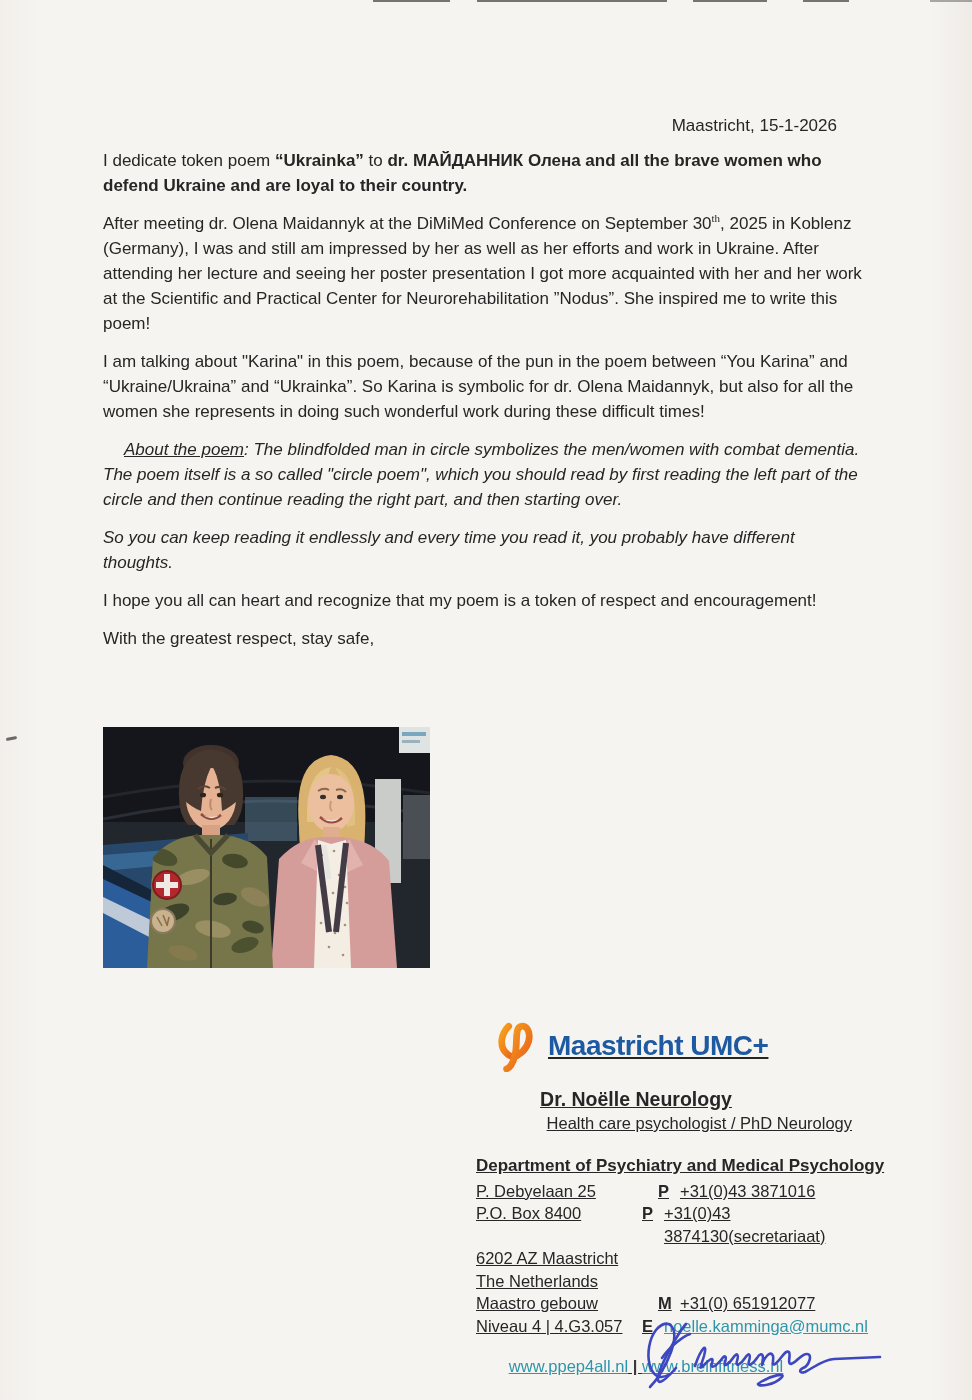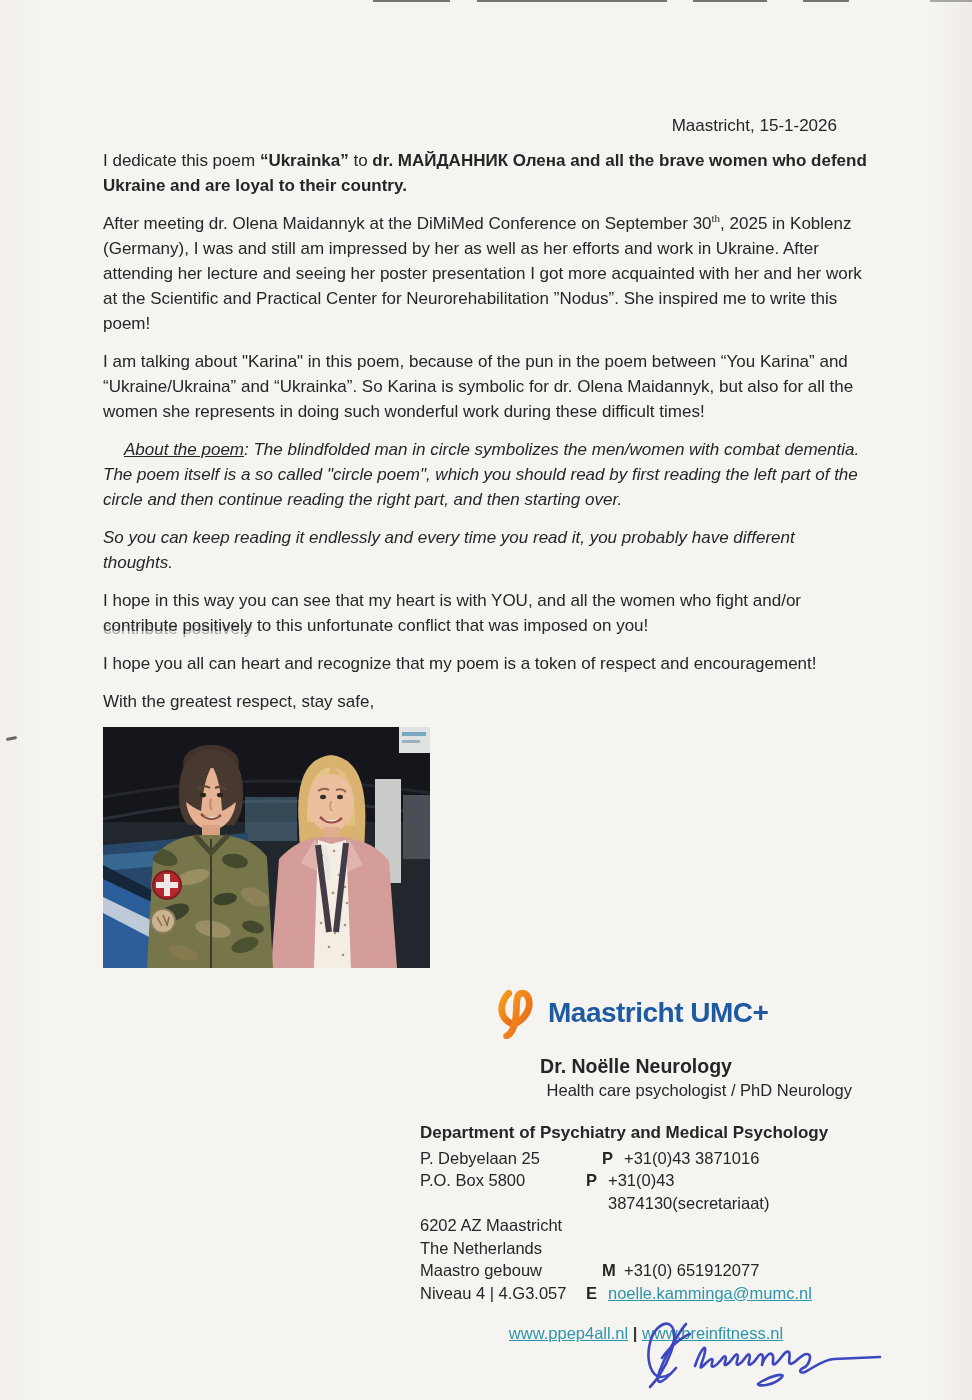--- a/index.html
+++ b/index.html
@@ -16,26 +16,26 @@
   .date{position:absolute;top:116px;right:135px;font-size:17px;}
   .body-text{position:absolute;left:103px;top:148px;width:765px;font-size:17px;line-height:25px;}
   .body-text p{margin:0 0 13px 0;}
   b{font-weight:bold;}
   .it{font-style:italic;}
   .ul{text-decoration:underline;margin-left:21px;}
   sup{font-size:11px;line-height:0;font-family:Liberation Serif, serif;}
   .smear{text-shadow:0 2.5px 0 rgba(45,45,45,.4);}
   .photo{position:absolute;left:103px;top:727px;width:327px;height:241px;}
   .photo svg{display:block;}
-  .sig-card{position:absolute;left:420px;top:985px;width:470px;}
+  .sig-card{position:absolute;left:420px;top:1018px;width:470px;text-decoration:underline;}
   .logo-row{display:flex;align-items:center;margin-left:76px;height:56px;}
   .logo-text{font-size:28px;font-weight:bold;color:#1d5aa2;margin-left:10px;letter-spacing:-0.5px;}
   .c-name{width:432px;text-align:center;font-weight:bold;font-size:19.5px;margin-top:14px;}
   .c-role{width:432px;text-align:right;font-size:16.5px;margin-top:3px;}
-  .dept{margin-top:22px;font-size:16.5px;line-height:22.5px;width:420px;}
+  .dept{margin-left:56px;margin-top:22px;font-size:16.5px;line-height:22.5px;width:420px;}
   .dept-h{font-weight:bold;font-size:17px;margin-bottom:2px;}
   .c-row{display:flex;}
   .c-left{width:182px;flex:none;}
   .c-lab{width:22px;flex:none;font-weight:bold;}
   .link{color:#2e95aa;text-decoration:underline;cursor:pointer;}
   .sites{width:452px;text-align:center;margin-top:20px;font-size:16.5px;}
   .sep{color:#3a3a3a;font-weight:bold;}
   .signature{position:absolute;left:640px;top:1308px;width:255px;height:90px;}
 </style>
 </head>
@@ -45,31 +45,30 @@
 <div class="scan-line" style="left:373px;width:77px;"></div>
 <div class="scan-line" style="left:477px;width:190px;"></div>
 <div class="scan-line" style="left:693px;width:74px;"></div>
 <div class="scan-line" style="left:803px;width:46px;"></div>
 <div class="scan-line" style="left:930px;width:42px;opacity:.45;"></div>
 <div class="margin-mark"></div>
 
 <div class="date">Maastricht, 15-1-2026</div>
 
 <div class="body-text">
-  <p><span>I dedicate this poem </span><b>“Ukrainka”</b><span> to </span><b>dr. МАЙДАННИК Олена and all the brave women who defend Ukraine and are loyal to their country.</b></p>
+  <p><span>I dedicate token poem </span><b>“Ukrainka”</b><span> to </span><b>dr. МАЙДАННИК Олена and all the brave women who defend Ukraine and are loyal to their country.</b></p>
 
   <p><span>After meeting dr. Olena Maidannyk at the DiMiMed Conference on September 30</span><sup>th</sup><span>, 2025 in Koblenz (Germany), I was and still am impressed by her as well as her efforts and work in Ukraine. After attending her lecture and seeing her poster presentation I got more acquainted with her and her work at the Scientific and Practical Center for Neurorehabilitation ”Nodus”. She inspired me to write this poem!</span></p>
 
   <p>I am talking about "Karina" in this poem, because of the pun in the poem between “You Karina” and “Ukraine/Ukraina” and “Ukrainka”. So Karina is symbolic for dr. Olena Maidannyk, but also for all the women she represents in doing such wonderful work during these difficult times!</p>
 
   <p class="it"><span class="ul">About the poem</span><span>: The blindfolded man in circle symbolizes the men/women with combat dementia. The poem itself is a so called "circle poem", which you should read by first reading the left part of the circle and then continue reading the right part, and then starting over.</span></p>
 
   <p class="it">So you can keep reading it endlessly and every time you read it,  you probably have different thoughts.</p>
 
-  <p><span>I hope in this way you can see that my heart is with YOU, and all the women who fight and/or </span><span class="smear">contribute positively</span><span> to this unfortunate conflict that was imposed on you!</span></p>
 
   <p>I hope you all can heart and recognize that my poem is a token of respect and encouragement!</p>
 
   <p>With the greatest respect, stay safe,</p>
 </div>
 
 <div class="photo">
   <svg width="327" height="241" viewBox="0 0 327 241">
     <rect width="327" height="241" fill="#22262d"></rect>
     <rect width="327" height="95" fill="#14161b"></rect>
@@ -190,21 +189,21 @@
   <div class="c-name">Dr. Noëlle Neurology</div>
   <div class="c-role">Health care psychologist / PhD Neurology</div>
   <div class="dept">
     <div class="dept-h">Department of Psychiatry and Medical Psychology</div>
     <div class="c-row">
       <span class="c-left">P. Debyelaan 25</span>
       <span class="c-lab">P</span>
       <span>+31(0)43 3871016</span>
     </div>
     <div class="c-row">
-      <span class="c-left" style="width:166px;">P.O. Box 5800</span>
+      <span class="c-left" style="width:166px;">P.O. Box 8400</span>
       <span class="c-lab">P</span>
       <span>+31(0)43 3874130(secretariaat)</span>
     </div>
     <div class="c-row">
       <span class="c-left">6202 AZ Maastricht</span>
     </div>
     <div class="c-row">
       <span class="c-left">The Netherlands</span>
     </div>
     <div class="c-row">

